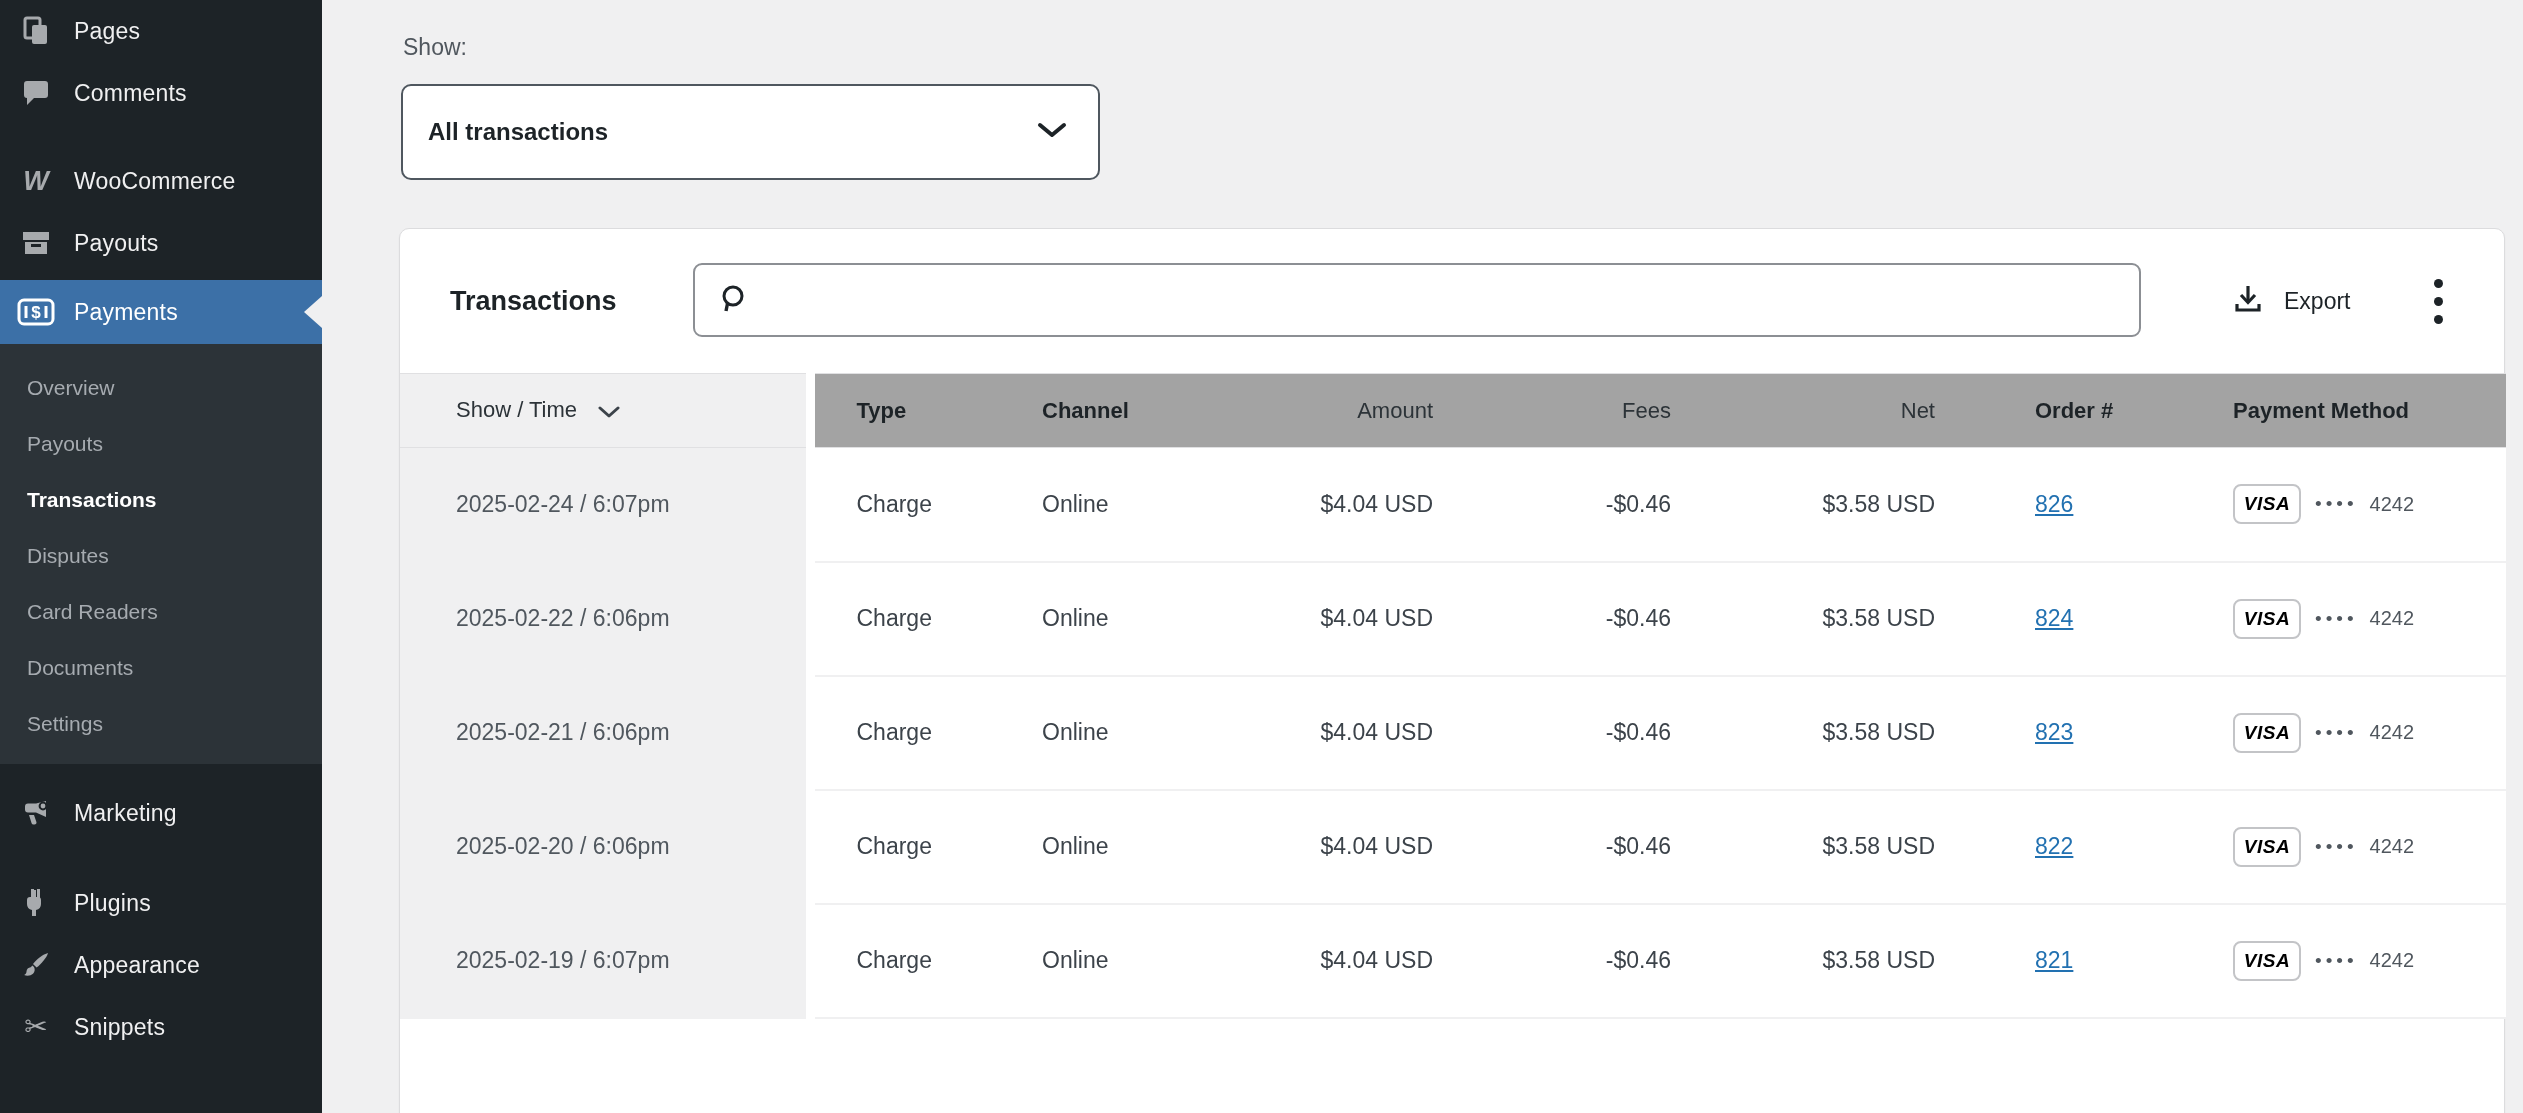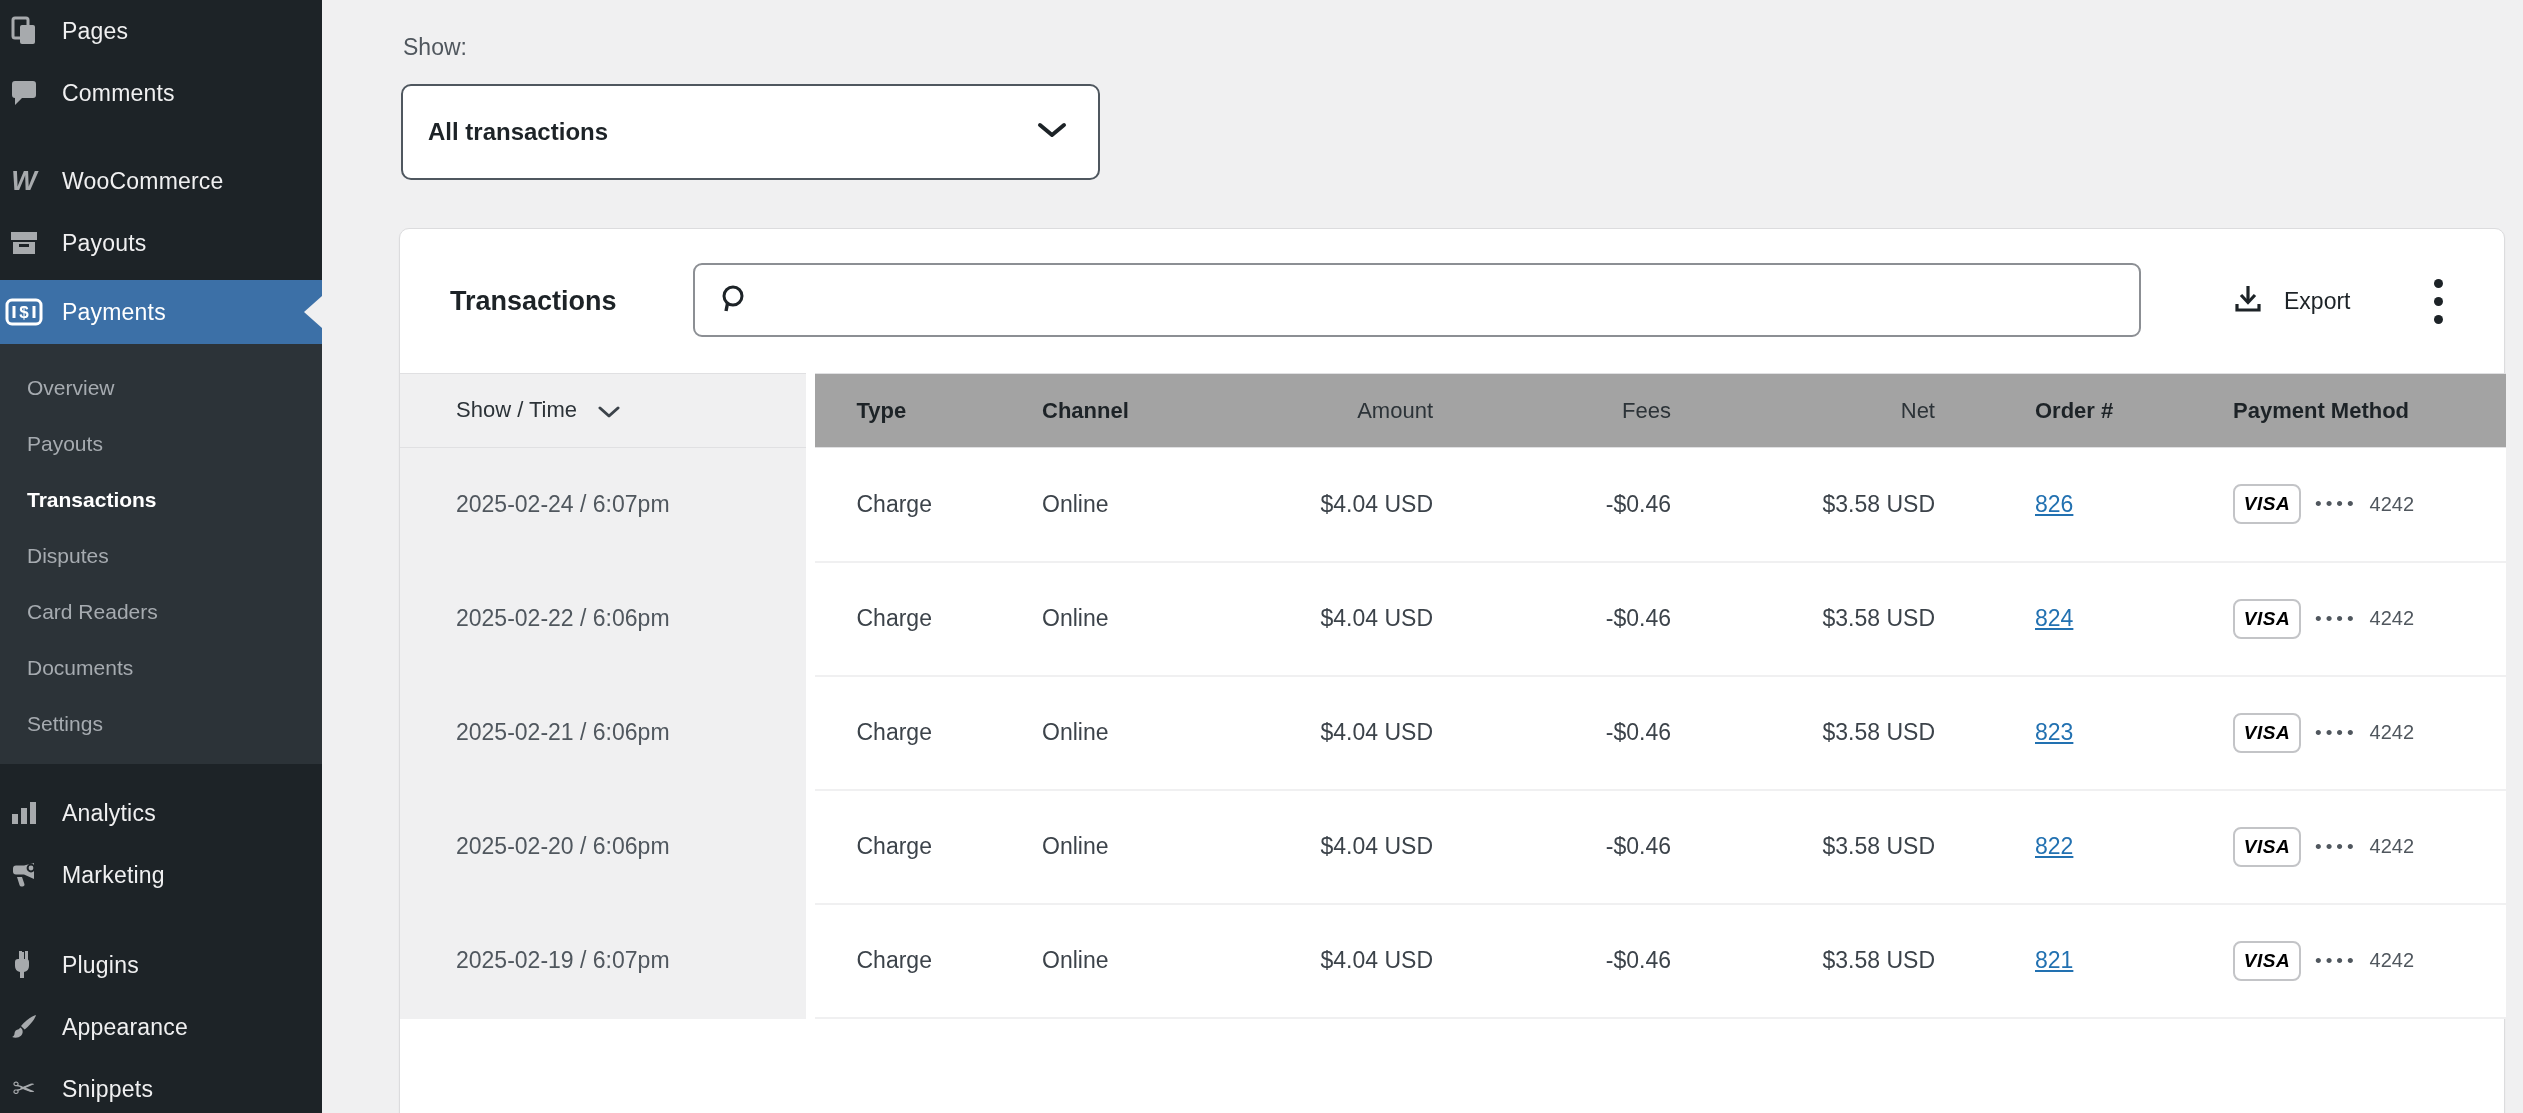--- a/index.html
+++ b/index.html
@@ -2,21 +2,21 @@
 <html><head>
 <meta charset="utf-8">
 <style>
   * { margin:0; padding:0; box-sizing:border-box; }
   html,body { width:2523px; height:1113px; overflow:hidden; }
   body { font-family:"Liberation Sans", sans-serif; background:#f0f0f1; }
   #page { position:relative; width:2523px; height:1113px; overflow:hidden; }
 
   
   .sidebar { position:absolute; left:0; top:0; width:322px; height:1113px; background:#1d2327; z-index:2; }
-  .mi { position:relative; display:flex; align-items:center; height:62px; padding-left:4px; cursor:pointer; }
+  .mi { position:relative; display:flex; align-items:center; height:62px; padding-left:16px; cursor:pointer; }
   .mi .ic { width:40px; display:flex; justify-content:center; align-items:center; margin-right:18px; flex:0 0 40px; }
   .mi .lbl { font-size:23px; color:#f0f0f1; letter-spacing:.2px; }
   .mi.active { background:#3c70a7; height:64px; margin-top:6px; }
   .mi.active .lbl { color:#ffffff; }
   .menu-gap-sm { height:26px; }
   .menu-gap-lg { height:28px; }
   .menu-gap-top { height:18px; }
   .arrow-notch { position:absolute; right:0; top:50%; transform:translateY(-50%);
     width:0; height:0; border-top:16px solid transparent; border-bottom:16px solid transparent;
     border-right:18px solid #f0f0f1; }
@@ -140,30 +140,20 @@
       <div class="smi">Payouts</div>
       <div class="smi active">Transactions</div>
       <div class="smi">Disputes</div>
       <div class="smi">Card Readers</div>
       <div class="smi">Documents</div>
       <div class="smi">Settings</div>
     </div>
 
     <div class="menu-gap-top"></div>
 
-    <div class="mi">
-      <span class="ic">
-        <svg width="32" height="32" viewBox="0 0 32 32">
-            <rect x="4" y="17" width="6" height="10" fill="#a7aaad"></rect>
-            <rect x="13" y="11" width="6" height="16" fill="#a7aaad"></rect>
-            <rect x="22" y="5" width="6" height="22" fill="#a7aaad"></rect>
-          </svg>
-      </span>
-      <span class="lbl">Analytics</span>
-    </div>
 
     <div class="mi">
       <span class="ic">
         <svg width="32" height="32" viewBox="0 0 32 32">
             <path d="M26 4v16l-10-4.5H8a3 3 0 0 1-3-3v-3a3 3 0 0 1 3-3h8z" fill="#a7aaad"></path>
             <path d="M9 18h5l2.4 7a2 2 0 0 1-1.9 2.6h-1a2 2 0 0 1-1.9-1.4z" fill="#a7aaad"></path>
             <circle cx="23" cy="9" r="3.4" fill="#a7aaad" stroke="#1d2327" stroke-width="2"></circle>
           </svg>
       </span>
       <span class="lbl">Marketing</span>

